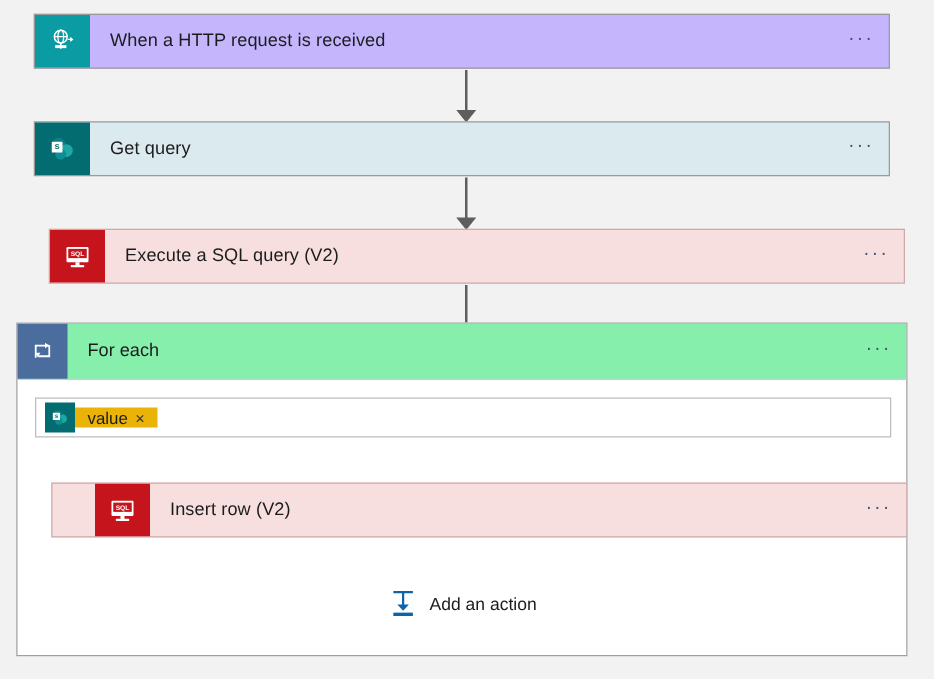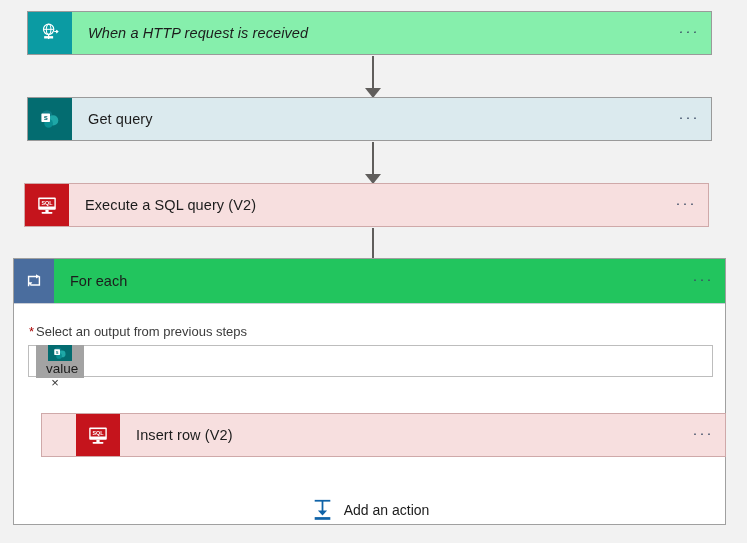--- a/index.html
+++ b/index.html
@@ -48,21 +48,21 @@
     align-items: center;
     justify-content: center;
     letter-spacing: 2px;
     font-size: 15px;
     color: #3a4a63;
     line-height: 1;
     padding-bottom: 6px;
     cursor: pointer;
   }
 
-  .card-http   { background: #86efac; font-style: italic; }
+  .card-http   { background: #c4b5fd; }
   .card-sp     { background: #dbeaee; }
   .card-sql    { background: #f7dfdf; border-color: #cfa9a9; }
 
   .ib-teal  { background: #0b9ba3; }
   .ib-sp    { background: #036c70; }
   .ib-sql   { background: #c5141c; }
   .ib-loop  { background: #4a6d9e; }
 
   
   .connector {
@@ -89,21 +89,21 @@
   .foreach-box {
     position: absolute;
     box-sizing: border-box;
     background: #ffffff;
     border: 1px solid #a0a0a0;
   }
   .foreach-header {
     display: flex;
     align-items: stretch;
     height: 44px;
-    background: #22c55e;
+    background: #86efac;
     border-bottom: 1px solid #c9cdd6;
   }
   .foreach-header .icon-box {
     width: 40px; min-width: 40px;
     display: flex; align-items: center; justify-content: center;
   }
   .foreach-header .card-title {
     flex: 1; display: flex; align-items: center;
     padding-left: 16px; font-size: 14.5px; color: #1c1c1c;
   }
@@ -122,23 +122,22 @@
     height: 32px;
     border: 1px solid #bdbdbd;
     background: #fff;
     display: flex;
     align-items: center;
     padding-left: 7px;
   }
   .token {
     display: inline-flex;
     align-items: center;
-    height: 33px;
-    background: #a3a3a3;
-    flex-direction: column;
+    height: 16px;
+    background: #eab308;
   }
   .token .tok-icon {
     width: 24px; height: 24px;
     background: #036c70;
     display: flex; align-items: center; justify-content: center;
   }
   .token .tok-label {
     font-size: 13.5px;
     padding: 0 6px 0 10px;
     color: #1b1b1b;
@@ -199,21 +198,21 @@
   </div>
   <div class="card-title">Get query</div>
   <div class="ellipsis">···</div>
 </div>
 
 <div class="connector" style="left:362px; top:142px; height:42px;">
   <div class="line"></div>
     <div class="head"></div>
 </div>
 
-<div class="card card-sql" style="left:24px; top:183px; width:685px;">
+<div class="card card-sql" style="left:39px; top:183px; width:685px;">
   <div class="icon-box ib-sql">
     <svg width="24" height="24" viewBox="0 0 24 24" aria-hidden="true">
       <rect x="3.2" y="4.6" width="17.6" height="12.2" rx="1" fill="#ffffff"></rect>
       <rect x="4.6" y="6.1" width="14.8" height="7.4" fill="#c5141c"></rect>
       <text x="12" y="11.9" font-family="'Liberation Sans',sans-serif" font-size="5.3" font-weight="bold" fill="#ffffff" text-anchor="middle">SQL</text>
       <rect x="10.4" y="16.8" width="3.2" height="2.4" fill="#ffffff"></rect>
       <rect x="6.6" y="19.0" width="10.8" height="1.7" rx="0.6" fill="#ffffff"></rect>
     </svg>
   </div>
   <div class="card-title">Execute a SQL query (V2)</div>
@@ -235,23 +234,20 @@
         <path d="M14.4 3.9 L18.4 6.5 L14.4 9.1 Z" fill="#ffffff"></path>
         <path d="M10.0 13.4 L7.4 17.4 L4.8 13.4 Z" fill="#ffffff"></path>
       </svg>
     </div>
     <div class="card-title">For each</div>
     <div class="ellipsis">···</div>
   </div>
 
   <div class="foreach-body">
 
-    <div class="field-label">
-      <span class="req-star">*</span><span>Select an output from previous steps</span>
-    </div>
 
     <div class="token-input" style="width:685px;">
       <span class="token">
         <span class="tok-icon">
           <svg width="16" height="16" viewBox="0 0 24 24" aria-hidden="true">
             <circle cx="9" cy="8.6" r="5.4" fill="#0f7d86"></circle>
             <circle cx="15.2" cy="13.4" r="5.1" fill="#1ea7a7"></circle>
             <circle cx="10.6" cy="16.4" r="4.3" fill="#0b8f93"></circle>
             <rect x="3.4" y="6.4" width="8.6" height="8.6" rx="0.7" fill="#ffffff"></rect>
             <text x="7.7" y="12.8" font-family="'Liberation Sans',sans-serif" font-size="7.6" font-weight="bold" fill="#0b7077" text-anchor="middle">s</text>

